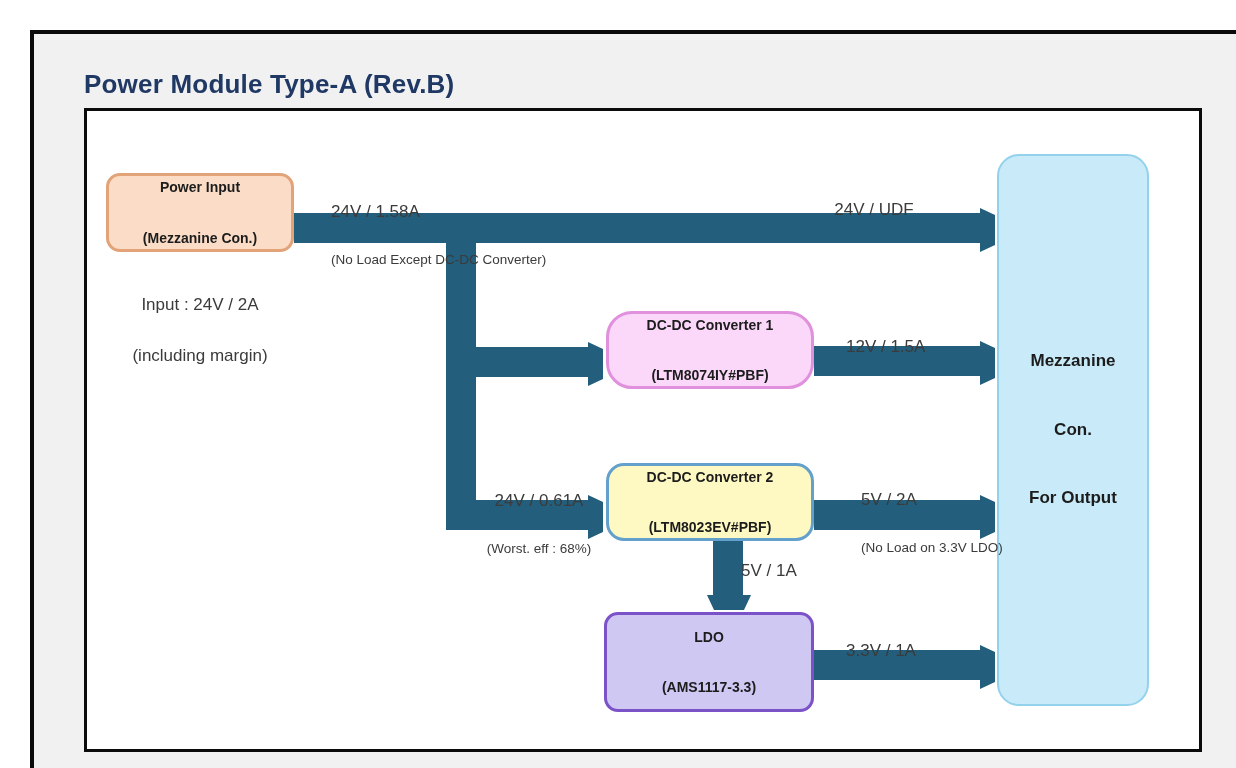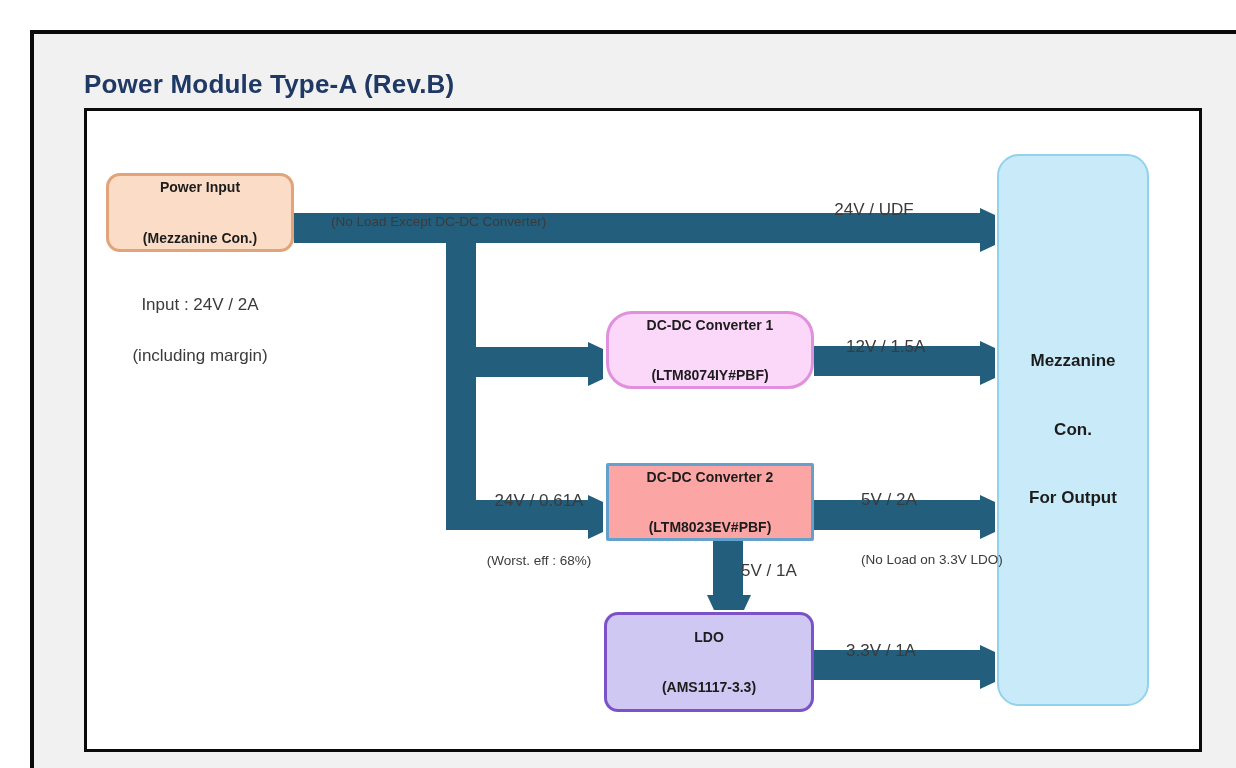--- a/index.html
+++ b/index.html
@@ -34,39 +34,39 @@
     align-items: center; justify-content: center;
     text-align: left;
     font-weight: bold; color: #1c1c1c;
     font-size: 14px; line-height: 1.45;
   }
   .node-power   { left: 72px;  top: 139px; width: 188px; height: 79px;
                   background: #fbdcc6; border: 3px solid #e2a379; border-radius: 14px; }
   .node-dcdc1   { left: 572px; top: 277px; width: 208px; height: 78px;
                   background: #fbd7fa; border: 3px solid #e090dd; border-radius: 26px; }
   .node-dcdc2   { left: 572px; top: 429px; width: 208px; height: 78px;
-                  background: #fca5a5; border: 3px solid #64a0cc; border-radius: 2px; }
+                  background: #fef9c3; border: 3px solid #64a0cc; border-radius: 18px; }
   .node-ldo     { left: 570px; top: 578px; width: 210px; height: 100px;
                   background: #cec8f2; border: 3px solid #7c52c8; border-radius: 14px; }
   .node-mezz    { left: 963px; top: 120px; width: 152px; height: 552px;
                   background: #c9eaf8; border: 2px solid #93d2ec; border-radius: 22px;
                   font-size: 17px; gap: 14px; }
 
   
   .edge { position: absolute; background: #235e7c; }
   .ah-right { position: absolute; width: 0; height: 0;
     border-top: 7px solid transparent; border-bottom: 7px solid transparent;
     border-left: 15px solid #235e7c; }
   .ah-down { position: absolute; width: 0; height: 0;
     border-left: 7px solid transparent; border-right: 7px solid transparent;
     border-top: 15px solid #235e7c; }
 
   
   .lbl { position: absolute; color: #3b3b3b; font-size: 17px; line-height: 1.2; }
-  .lbl .note { font-size: 13.5px; margin-top: 12px; }
+  .lbl .note { font-size: 13.5px; margin-top: 0; }
   .caption { position: absolute; left: 56px; top: 230px; width: 220px;
              text-align: center; color: #3b3b3b; font-size: 17px; line-height: 1.25; }
   .ta-r { text-align: center; }
 </style>
 </head>
 <body>
 
 <div class="frame">
 
   <div class="title">Power Module Type-A (Rev.B)</div>
@@ -121,20 +121,21 @@
     <div>Con.</div>
     <div>For Output</div>
   </div>
 
   <div class="caption">
     <div>Input : 24V / 2A</div>
     <div>(including margin)</div>
   </div>
 
   <div class="lbl" style="left:267px; top:138px;">
+    <div>24V / 1.58A</div>
     <div class="note">(No Load Except DC-DC Converter)</div>
   </div>
 
   <div class="lbl" style="left:770px; top:151px; width:140px; text-align:center;">24V / UDF</div>
 
 
   <div class="lbl" style="left:797px; top:288px;">12V / 1.5A</div>
 
   <div class="lbl ta-r" style="left:420px; top:427px; width:170px;">
     <div>24V / 0.61A</div>

